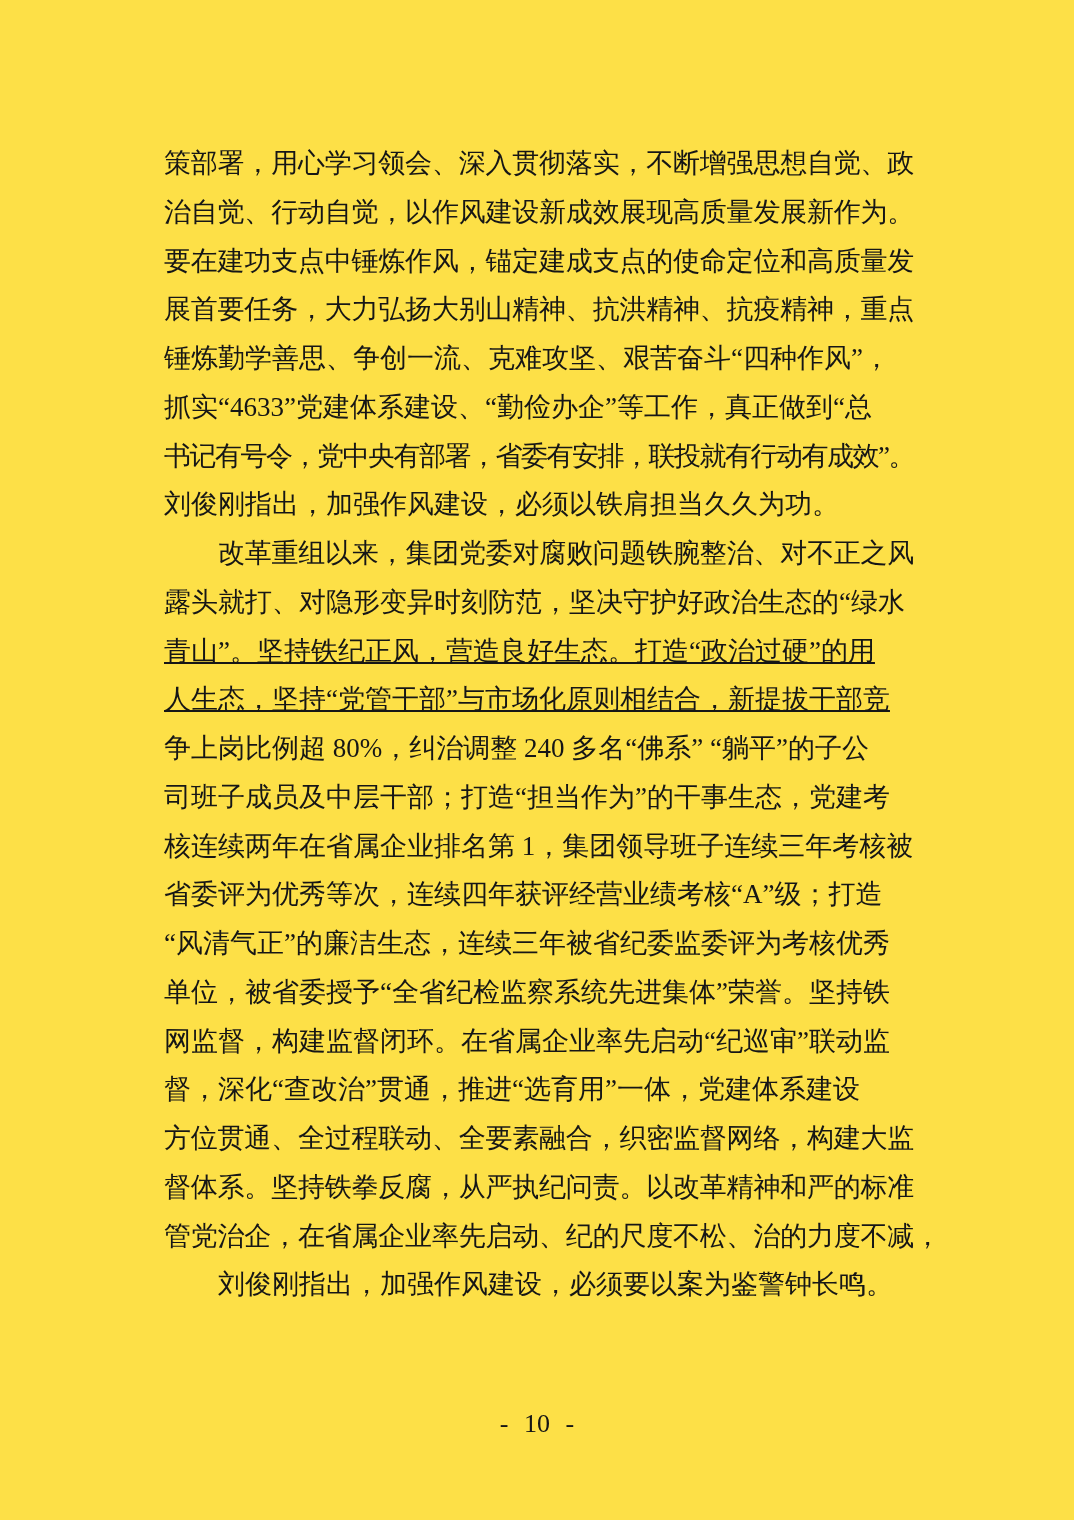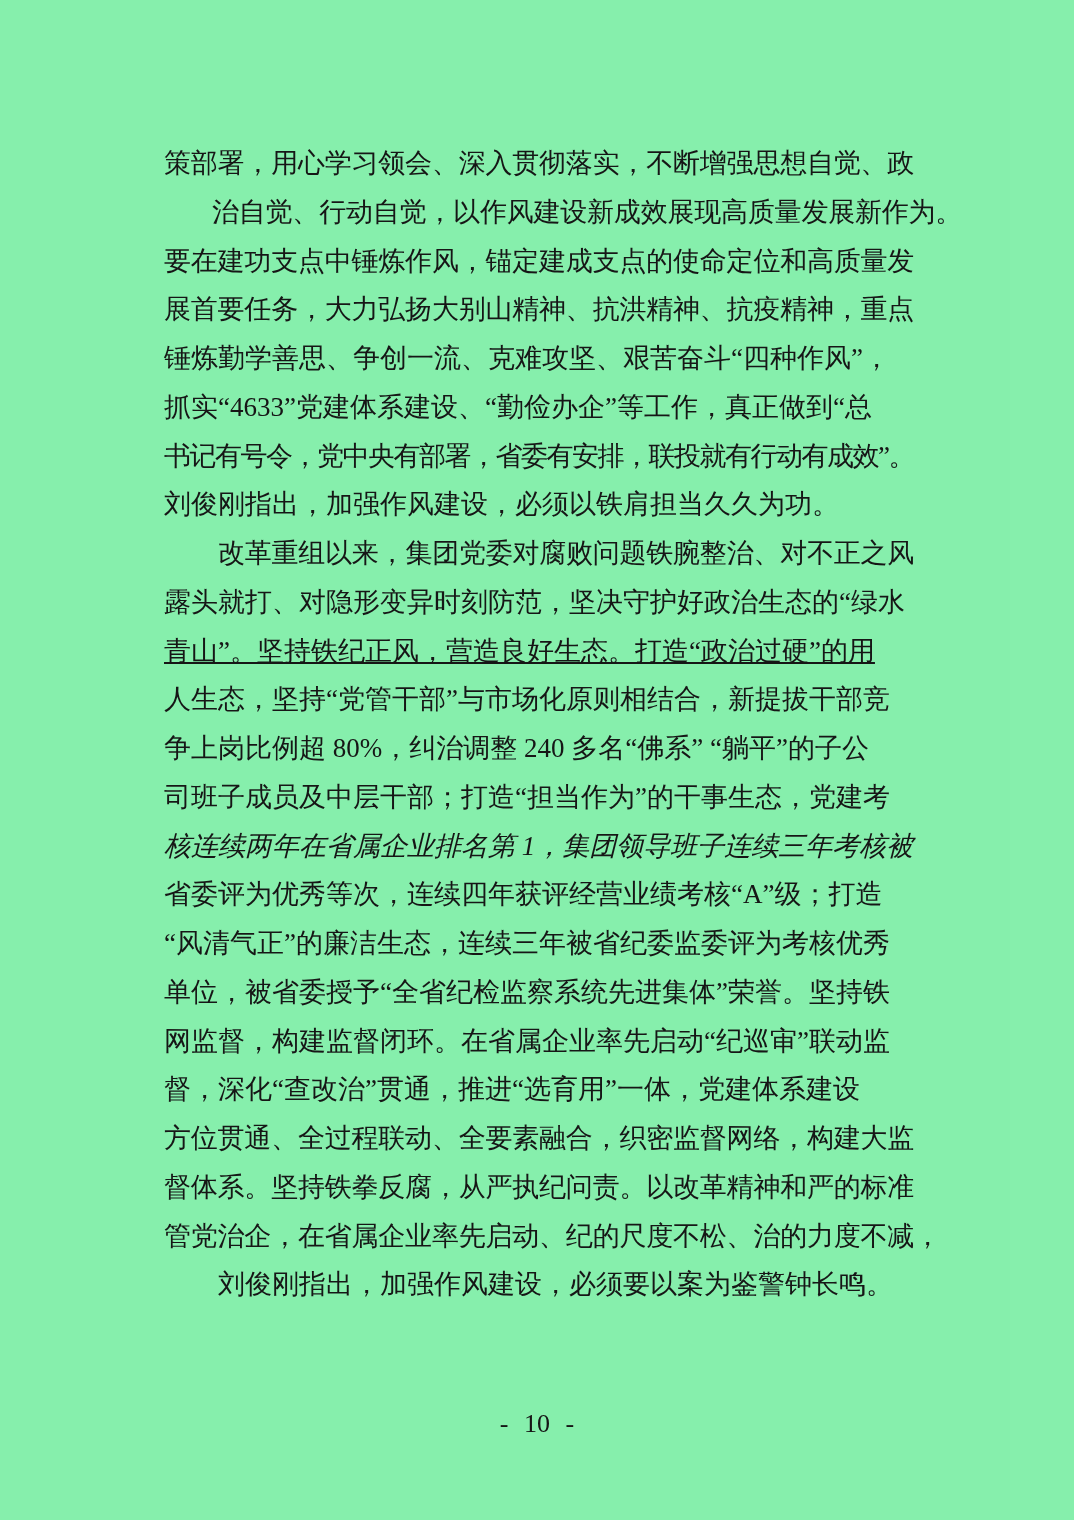--- a/index.html
+++ b/index.html
@@ -4,21 +4,21 @@
 <style>
   html, body {
     margin: 0;
     padding: 0;
     background: #ffffff;
   }
   .page {
     position: relative;
     width: 1074px;
     height: 1520px;
-    background: #86efac;
+    background: #fde047;
     overflow: hidden;
     font-family: "Liberation Serif", "DejaVu Serif", serif;
     color: #161616;
   }
   .text-block {
     position: absolute;
     left: 164px;
     top: 139px;
     width: 750px;
   }
@@ -45,34 +45,34 @@
     white-space: pre;
   }
 </style>
 </head>
 <body>
 
 <div class="page">
   <div class="text-block">
 
   <div class="line" style="letter-spacing: -0.21px;">策部署，用心学习领会、深入贯彻落实，不断增强思想自觉、政</div>
-      <div class="line" style="letter-spacing: -0.21px; margin-left: 48px;">治自觉、行动自觉，以作风建设新成效展现高质量发展新作为。</div>
+      <div class="line" style="letter-spacing: -0.21px;">治自觉、行动自觉，以作风建设新成效展现高质量发展新作为。</div>
       <div class="line" style="letter-spacing: -0.21px;">要在建功支点中锤炼作风，锚定建成支点的使命定位和高质量发</div>
       <div class="line" style="letter-spacing: -0.21px;">展首要任务，大力弘扬大别山精神、抗洪精神、抗疫精神，重点</div>
       <div class="line" style="letter-spacing: 0px;">锤炼勤学善思、争创一流、克难攻坚、艰苦奋斗“四种作风”，</div>
       <div class="line" style="letter-spacing: 0px;">抓实“4633”党建体系建设、“勤俭办企”等工作，真正做到“总</div>
       <div class="line" style="letter-spacing: -1.5px;">书记有号令，党中央有部署，省委有安排，联投就有行动有成效”。</div>
       <div class="line" style="letter-spacing: 0px;">刘俊刚指出，加强作风建设，必须以铁肩担当久久为功。</div>
       <div class="line indent" style="letter-spacing: -0.23px; text-align: right;">改革重组以来，集团党委对腐败问题铁腕整治、对不正之风</div>
       <div class="line" style="letter-spacing: 0px;">露头就打、对隐形变异时刻防范，坚决守护好政治生态的“绿水</div>
       <div class="line" style="letter-spacing: 0px; text-decoration: underline;">青山”。坚持铁纪正风，营造良好生态。打造“政治过硬”的用</div>
-      <div class="line" style="letter-spacing: 0px;">人生态，坚持“党管干部”与市场化原则相结合，新提拔干部竞</div>
+      <div class="line" style="letter-spacing: 0px; text-decoration: underline;">人生态，坚持“党管干部”与市场化原则相结合，新提拔干部竞</div>
       <div class="line" style="letter-spacing: 0px;">争上岗比例超 80%，纠治调整 240 多名“佛系” “躺平”的子公</div>
       <div class="line" style="letter-spacing: 0px;">司班子成员及中层干部；打造“担当作为”的干事生态，党建考</div>
-      <div class="line" style="letter-spacing: 0px; font-style: italic;">核连续两年在省属企业排名第 1，集团领导班子连续三年考核被</div>
+      <div class="line" style="letter-spacing: 0px;">核连续两年在省属企业排名第 1，集团领导班子连续三年考核被</div>
       <div class="line" style="letter-spacing: 0px;">省委评为优秀等次，连续四年获评经营业绩考核“A”级；打造</div>
       <div class="line" style="letter-spacing: 0px;">“风清气正”的廉洁生态，连续三年被省纪委监委评为考核优秀</div>
       <div class="line" style="letter-spacing: 0px;">单位，被省委授予“全省纪检监察系统先进集体”荣誉。坚持铁</div>
       <div class="line" style="letter-spacing: 0px;">网监督，构建监督闭环。在省属企业率先启动“纪巡审”联动监</div>
       <div class="line" style="letter-spacing: 0px;">督，深化“查改治”贯通，推进“选育用”一体，党建体系建设</div>
       <div class="line" style="letter-spacing: -0.21px;">方位贯通、全过程联动、全要素融合，织密监督网络，构建大监</div>
       <div class="line" style="letter-spacing: -0.21px;">督体系。坚持铁拳反腐，从严执纪问责。以改革精神和严的标准</div>
       <div class="line" style="letter-spacing: -0.21px;">管党治企，在省属企业率先启动、纪的尺度不松、治的力度不减，</div>
       <div class="line indent" style="letter-spacing: 0px;">刘俊刚指出，加强作风建设，必须要以案为鉴警钟长鸣。</div>
     </div>

